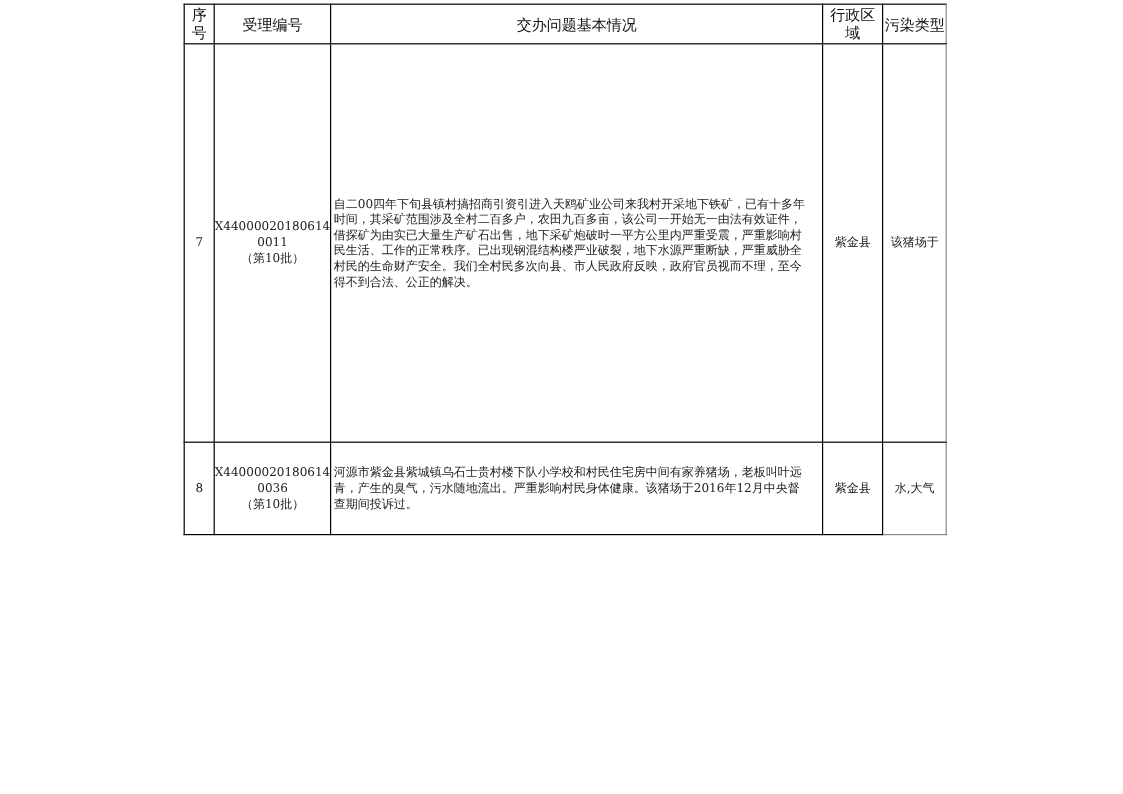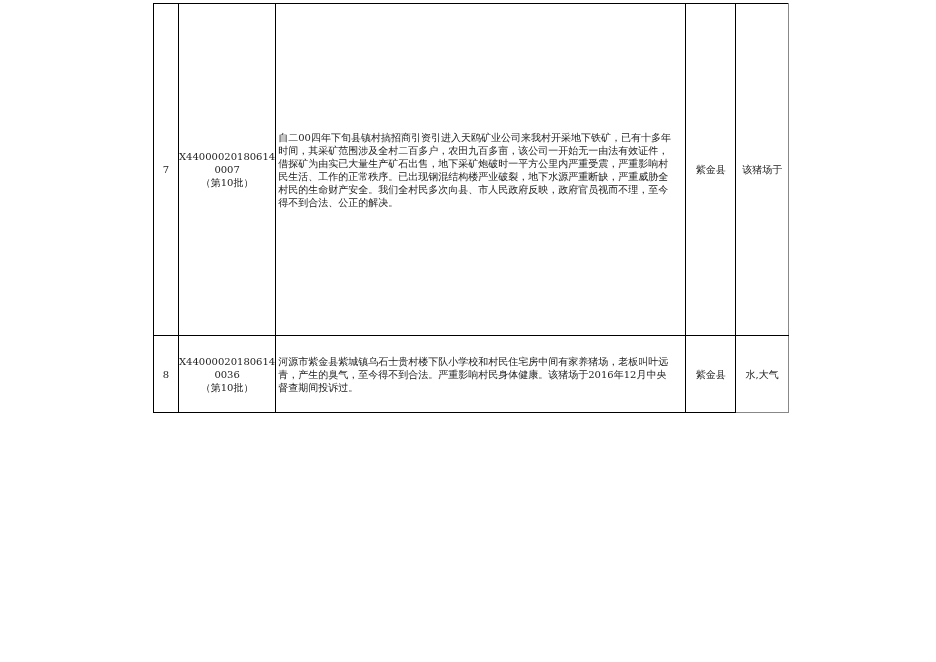--- a/index.html
+++ b/index.html
@@ -20,36 +20,43 @@
 
 <table class="tbl">
   <colgroup>
     <col class="c1">
       <col class="c2">
       <col class="c3">
       <col class="c4">
       <col class="c5">
   </colgroup>
   <tbody>
+      <tr class="hdr row-h">
+    <td>序号</td>
+    <td>受理编号</td>
+    <td>交办问题基本情况</td>
+    <td>行政区域</td>
+    <td class="grey">污染类型</td>
+  </tr>
   <tr class="body row7">
     <td>7</td>
     <td>
       <div>X44000020180614</div>
-      <div>0007</div>
+      <div>0011</div>
       <div>（第10批）</div>
     </td>
     <td class="desc">自二00四年下旬县镇村搞招商引资引进入天鸥矿业公司来我村开采地下铁矿，已有十多年时间，其采矿范围涉及全村二百多户，农田九百多亩，该公司一开始无一由法有效证件，借探矿为由实已大量生产矿石出售，地下采矿炮破时一平方公里内严重受震，严重影响村民生活、工作的正常秩序。已出现钢混结构楼严业破裂，地下水源严重断缺，严重威胁全村民的生命财产安全。我们全村民多次向县、市人民政府反映，政府官员视而不理，至今得不到合法、公正的解决。</td>
     <td>紫金县</td>
     <td class="grey">该猪场于</td>
   </tr>
   <tr class="body row8 last">
     <td>8</td>
     <td>
       <div>X44000020180614</div>
       <div>0036</div>
       <div>（第10批）</div>
     </td>
-    <td class="desc">河源市紫金县紫城镇乌石士贵村楼下队小学校和村民住宅房中间有家养猪场，老板叫叶远青，产生的臭气，至今得不到合法。严重影响村民身体健康。该猪场于2016年12月中央督查期间投诉过。</td>
+    <td class="desc">河源市紫金县紫城镇乌石士贵村楼下队小学校和村民住宅房中间有家养猪场，老板叫叶远青，产生的臭气，污水随地流出。严重影响村民身体健康。该猪场于2016年12月中央督查期间投诉过。</td>
     <td>紫金县</td>
     <td class="grey">水,大气</td>
   </tr>
 </tbody>
   </table>
 
 </body></html>

